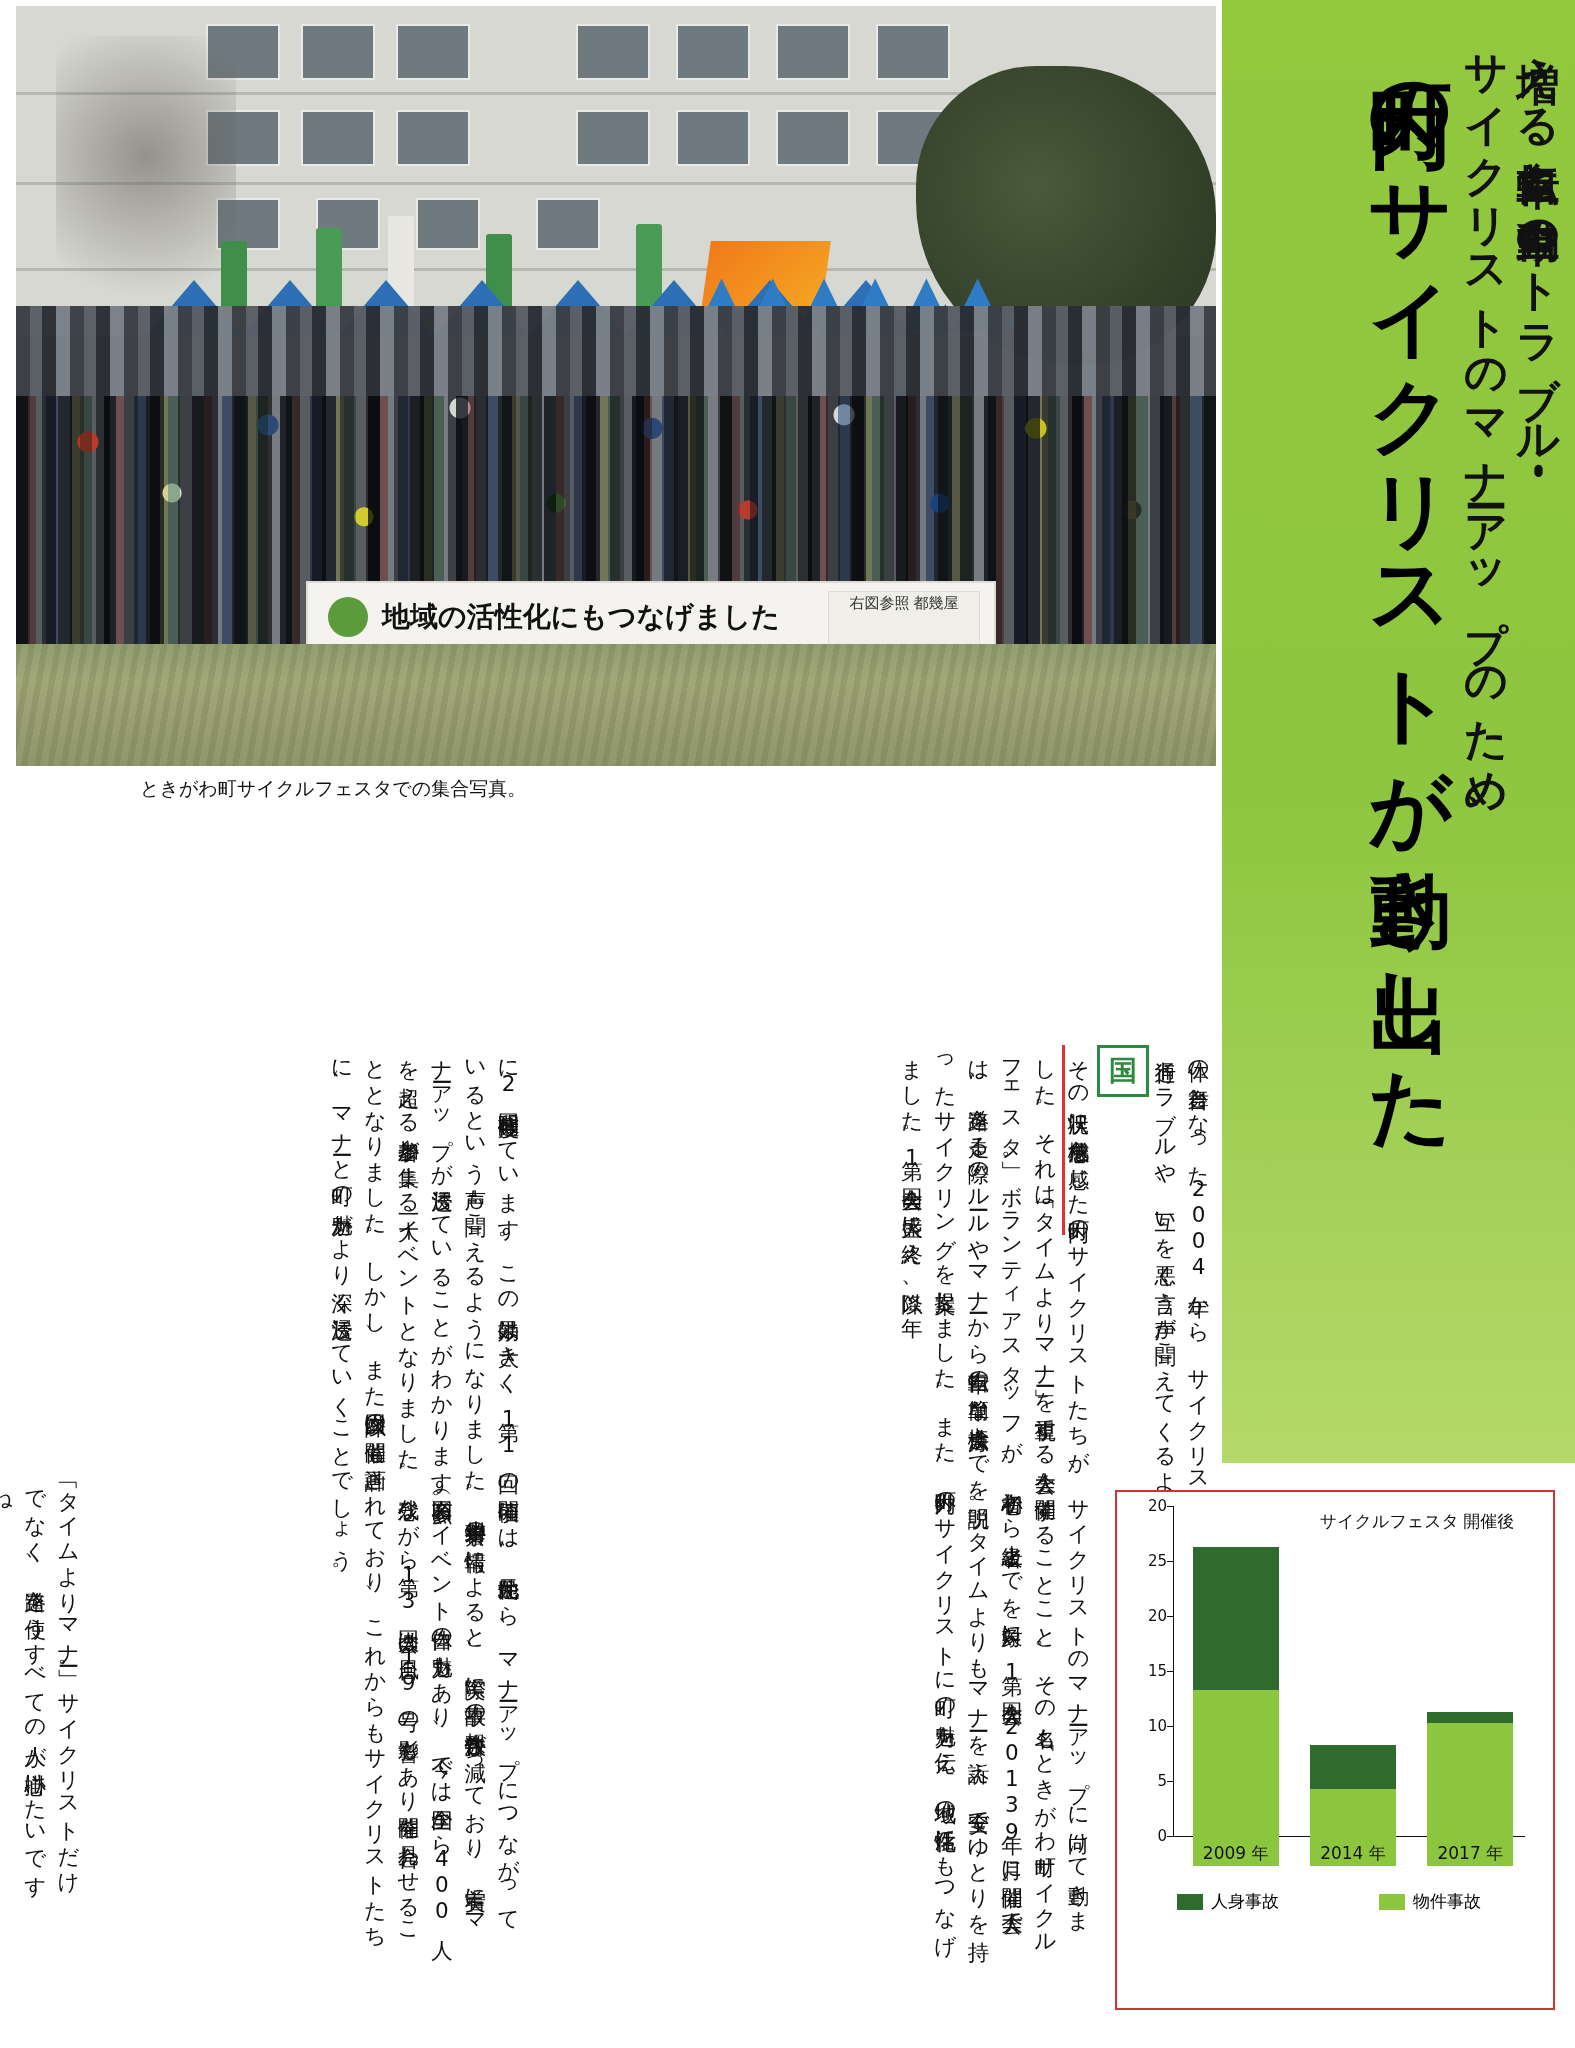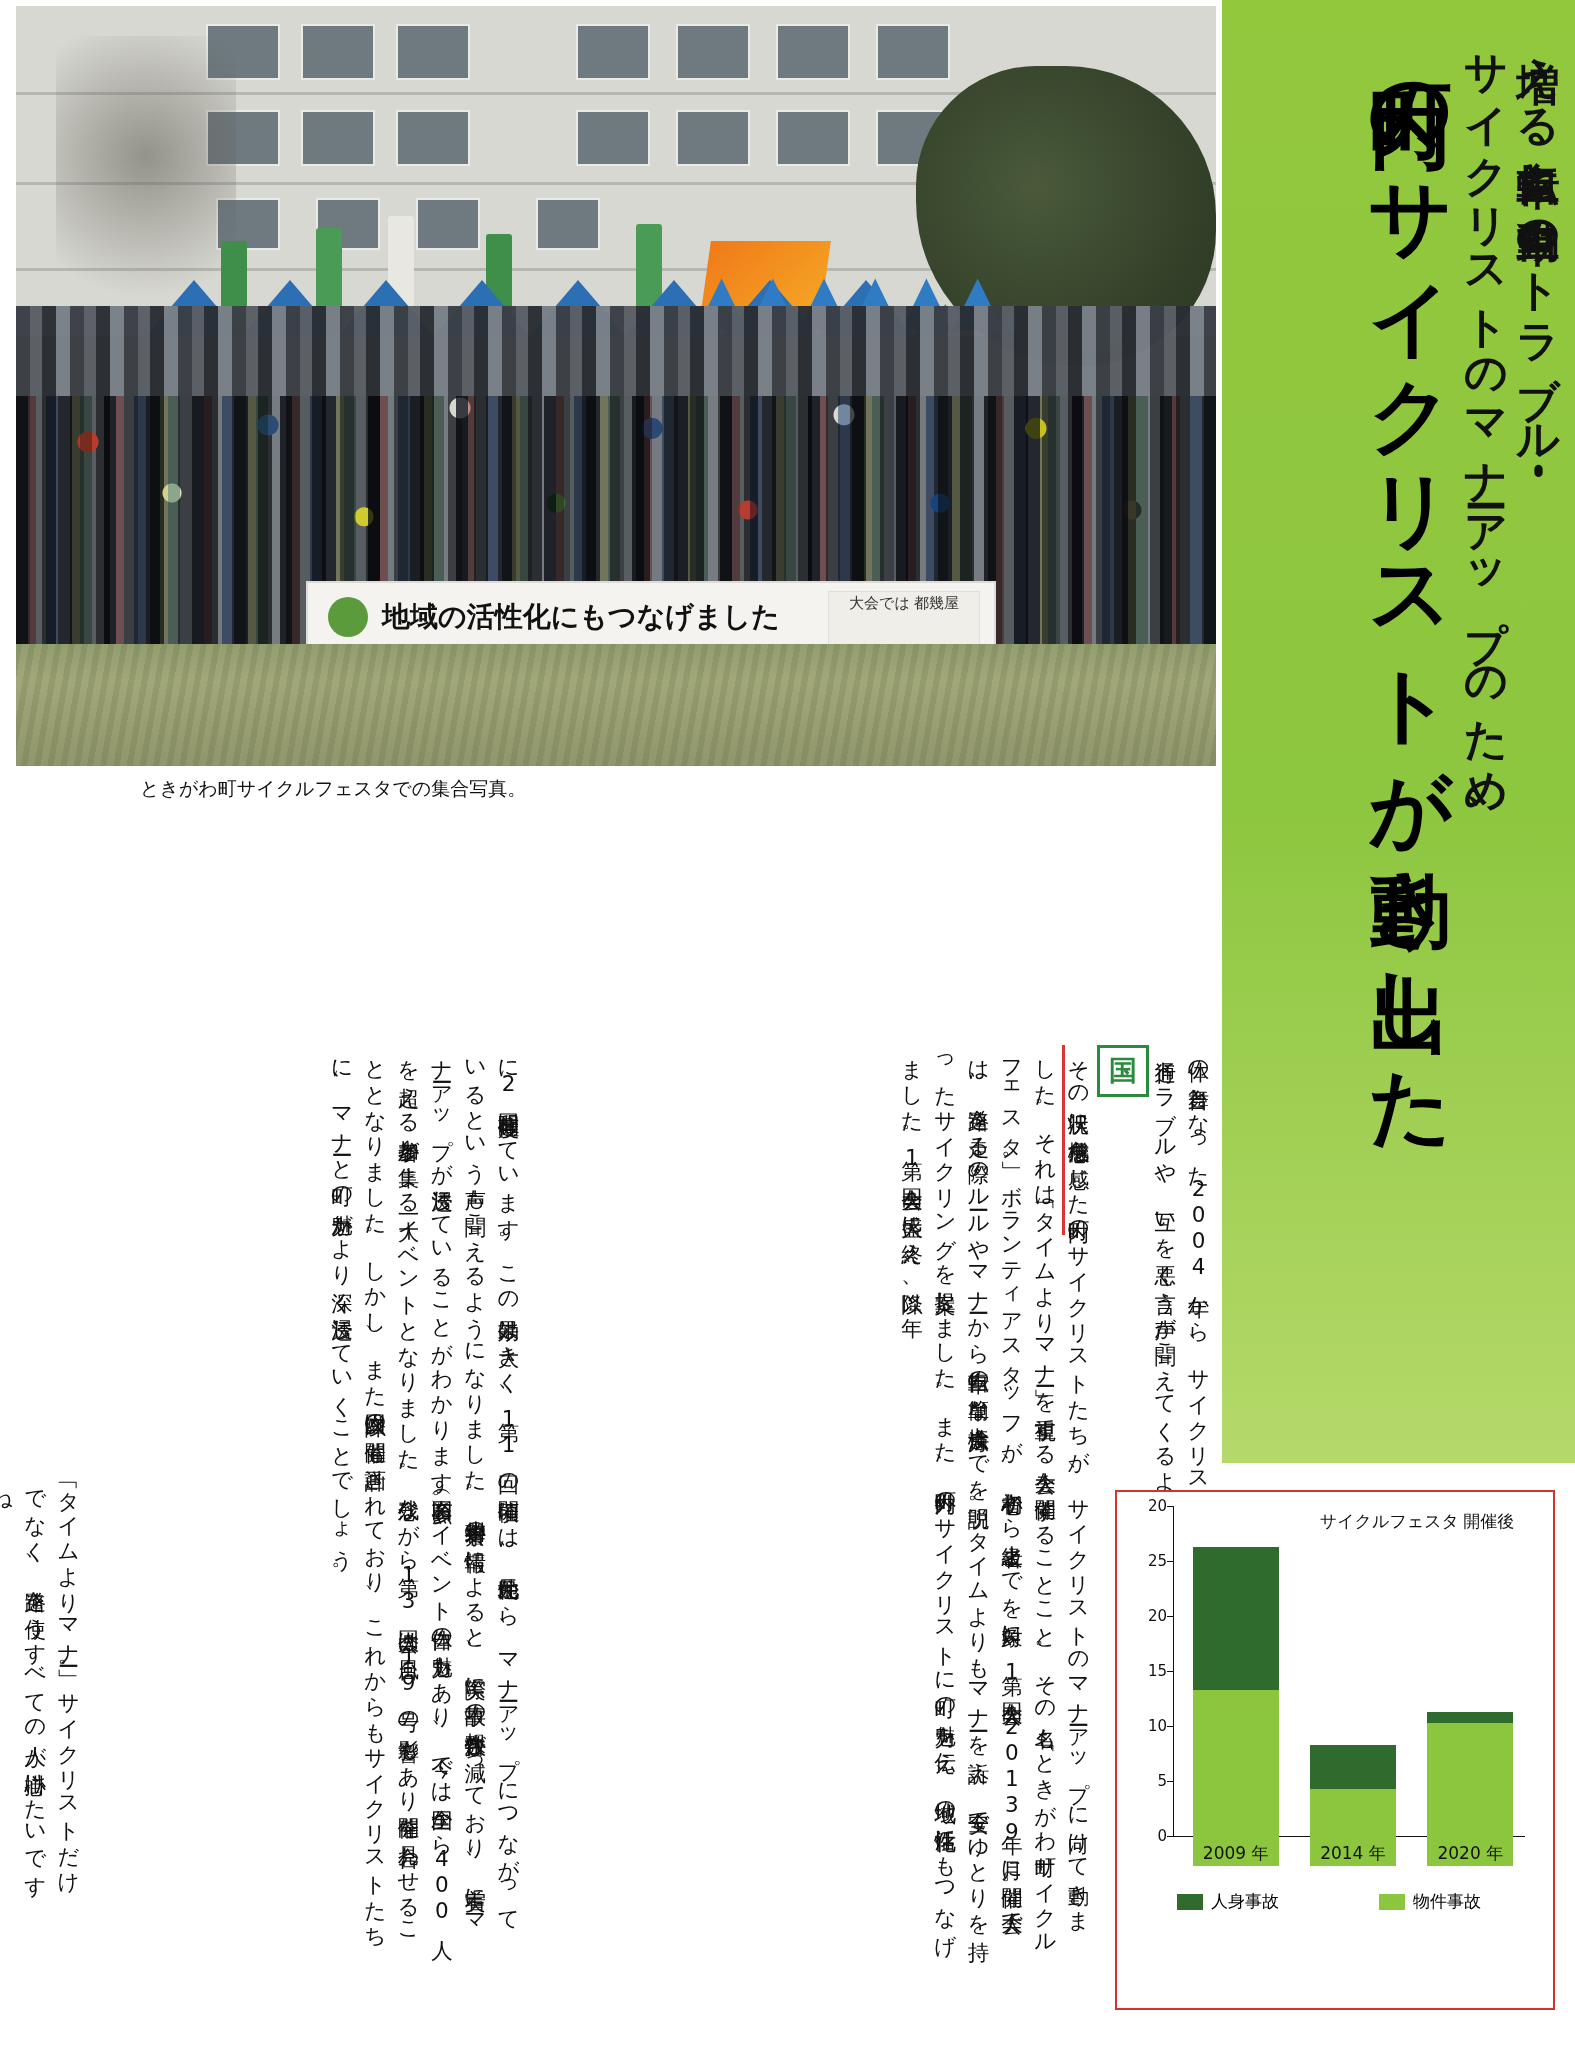--- a/index.html
+++ b/index.html
@@ -206,21 +206,21 @@
   <div class="flag" style="left:470px;top:228px;height:100px;background:#3f8f4a"></div>
   <div class="flag" style="left:620px;top:218px;height:112px;background:#4a9b55"></div>
   <div id="banner-orange"></div>
   <div id="tent"></div>
   <div id="tent2"></div>
   <div id="crowd"></div>
   <div id="crowd2"></div>
   <div id="banner">
     <span id="banner-logo"></span>
     <span id="banner-text">地域の活性化にもつなげました</span>
-    <span id="banner-side">大会では
+    <span id="banner-side">右図参照
 都幾屋</span>
   </div>
   <div id="ground"></div>
 </div>
 <div id="caption">ときがわ町サイクルフェスタでの集合写真。</div>
 
 <div id="headline-band">
   <div class="inner">
     <div class="vtext" id="kicker1">増える自転車と自動車のトラブル・・・</div>
     <div class="vtext" id="kicker2">サイクリストのマナーアップのため、</div>
@@ -269,21 +269,21 @@
           <div class="bot" style="height: 77px; background: rgb(140, 198, 62);"></div>
         </div>
         <div class="bar" style="left: 254.333px; height: 154px;">
           <div class="top" style="height: 11px; background: rgb(47, 107, 44);"></div>
           <div class="bot" style="height: 143px; background: rgb(140, 198, 62);"></div>
         </div>
       </div>
     <div id="xlabels">
         <div class="xlabel" style="left: 7.66667px;">2009 年</div>
         <div class="xlabel" style="left: 125px;">2014 年</div>
-        <div class="xlabel" style="left: 242.333px;">2020 年</div>
+        <div class="xlabel" style="left: 242.333px;">2017 年</div>
       </div>
   </div>
   <div id="legend">
       <div class="lg">
         <span class="sw" style="background: rgb(47, 107, 44);"></span>
         <span>人身事故</span>
       </div>
       <div class="lg">
         <span class="sw" style="background: rgb(140, 198, 62);"></span>
         <span>物件事故</span>

